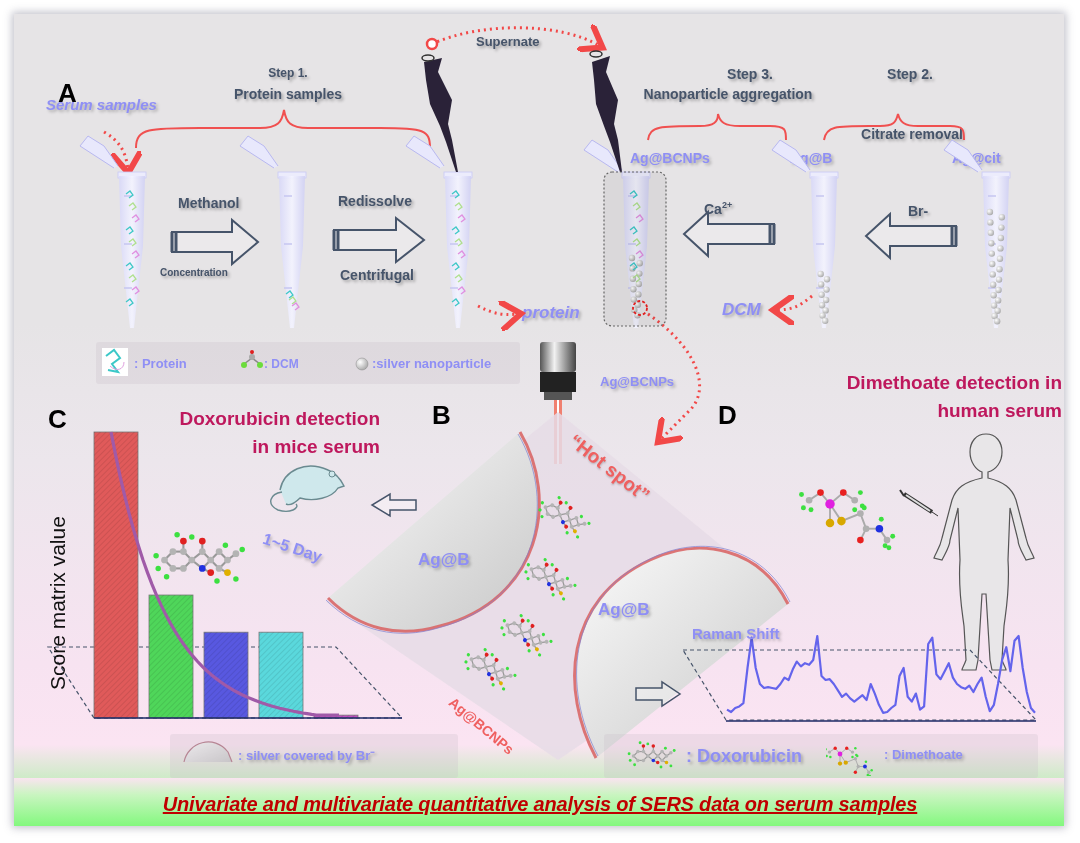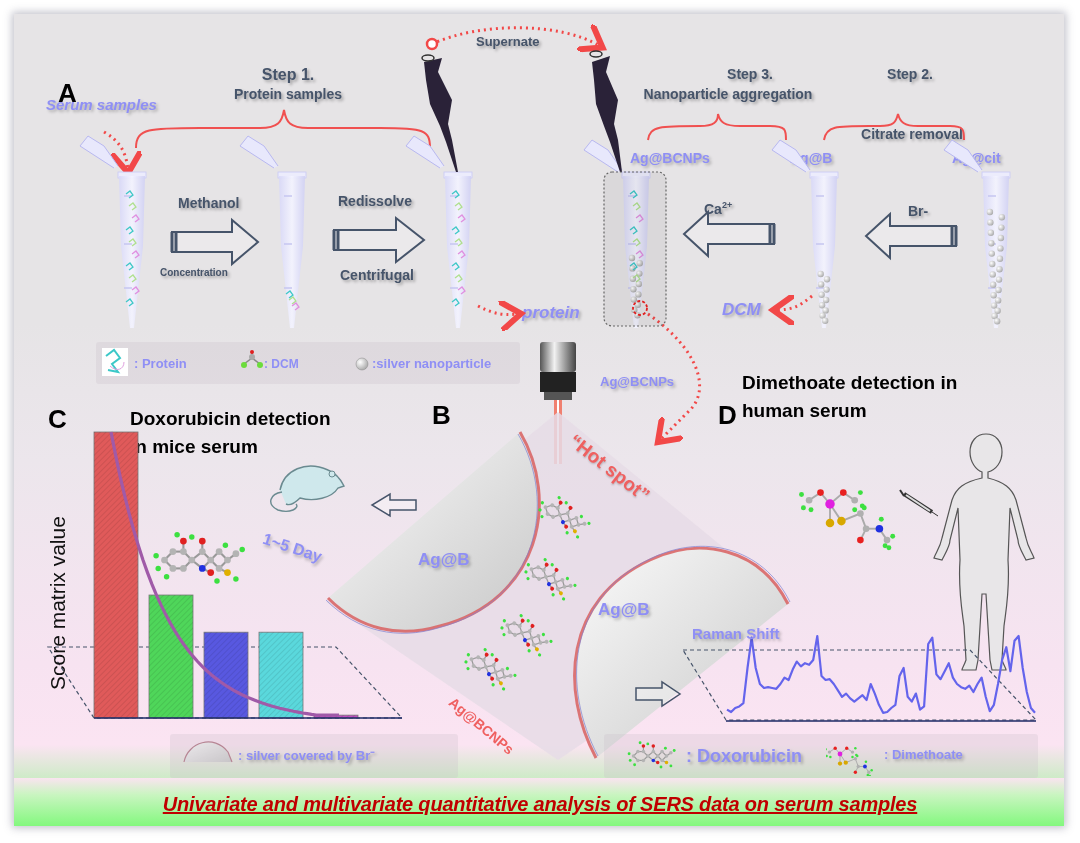--- a/index.html
+++ b/index.html
@@ -6,36 +6,36 @@
   body { width:1080px; height:843px; background:#ffffff; position:relative; overflow:hidden;
          font-family:"Liberation Sans", sans-serif; }
   #frame { position:absolute; left:14px; top:14px; width:1050px; height:812px;
            background:linear-gradient(to bottom, #e6e4e6 0%, #e6e4e6 38%, #ece6ec 55%, #f7e3f1 80%, #fbe4f2 90%, #8df58a 100%);
            box-shadow: 0 0 8px 2px rgba(120,120,140,.45); }
   #bottom-band { position:absolute; left:14px; top:778px; width:1050px; height:48px;
            background:linear-gradient(to bottom, #fae4f0 0%, #c9f5c0 35%, #83f87e 100%); }
   .abs { position:absolute; }
   .lbl-dark { color:#46546a; font-weight:bold; text-shadow: 2px 2px 3px rgba(0,0,0,.3); white-space:nowrap; }
   .lbl-blue { color:#8f8ff5; font-weight:bold; text-shadow: 2px 2px 3px rgba(0,0,0,.25); white-space:nowrap; }
-  .lbl-red  { color:#000000; font-weight:bold; white-space:nowrap; text-align:left; }
+  .lbl-red  { color:#be185d; font-weight:bold; white-space:nowrap; text-align:right; }
   .panel-letter { color:#000; font-weight:bold; font-size:26px; }
   .legend-box { background:rgba(200,190,200,.28); border-radius:3px; }
   #footer-title { position:absolute; left:0; width:1080px; top:793px; text-align:center;
       color:#c00000; font-weight:bold; font-style:italic; font-size:20px; text-decoration:underline; letter-spacing:-0.2px; }
 </style>
 </head>
 <body>
 
 <div id="frame"></div>
 <div id="bottom-band"></div>
 
 <div class="abs panel-letter" style="left:58px;top:78px;">A</div>
 <div class="abs lbl-blue" style="left:46px;top:96px;font-size:15px;font-style:italic;">Serum samples</div>
 
-<div class="abs lbl-dark" style="left:228px;top:66px;width:120px;text-align:center;font-size:16px;">Step 1.</div>
+<div class="abs lbl-dark" style="left:228px;top:66px;width:120px;text-align:center;font-size:12px;">Step 1.</div>
 <div class="abs lbl-dark" style="left:208px;top:86px;width:160px;text-align:center;font-size:14px;">Protein samples</div>
 
 <div class="abs lbl-dark" style="left:700px;top:66px;width:100px;text-align:center;font-size:14px;">Step 3.</div>
 <div class="abs lbl-dark" style="left:628px;top:86px;width:200px;text-align:center;font-size:14px;">Nanoparticle aggregation</div>
 
 <div class="abs lbl-dark" style="left:860px;top:66px;width:100px;text-align:center;font-size:14px;">Step 2.</div>
 <div class="abs lbl-dark" style="left:832px;top:86px;width:160px;text-align:center;font-size:14px;margin-top:40px;">Citrate removal</div>
 
 <div class="abs lbl-dark" style="left:476px;top:34px;font-size:13px;">Supernate</div>
 

